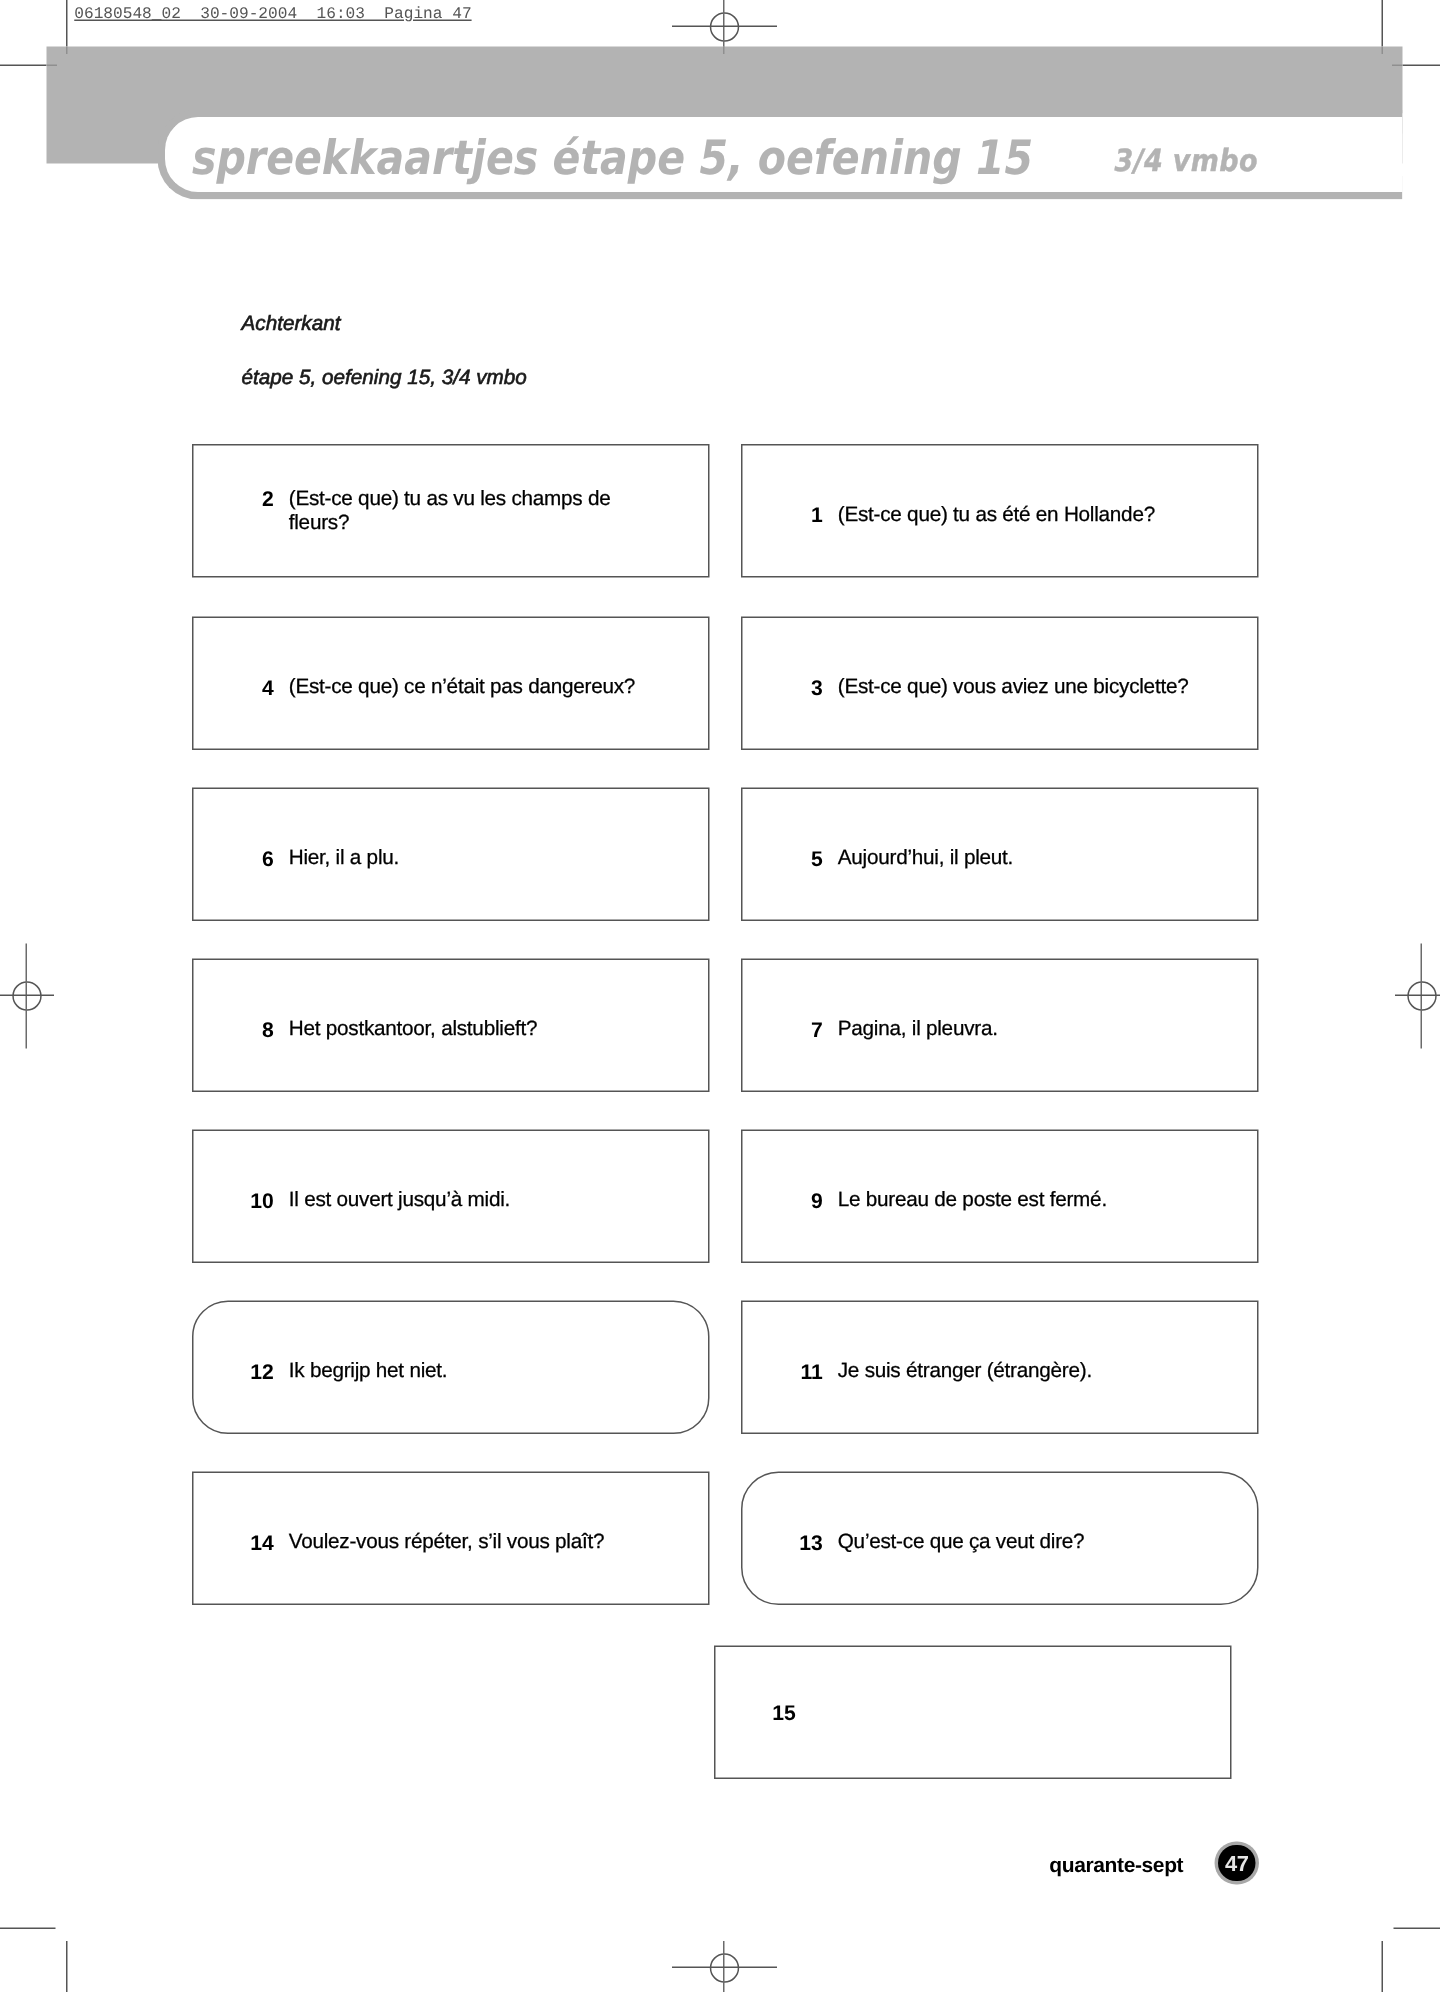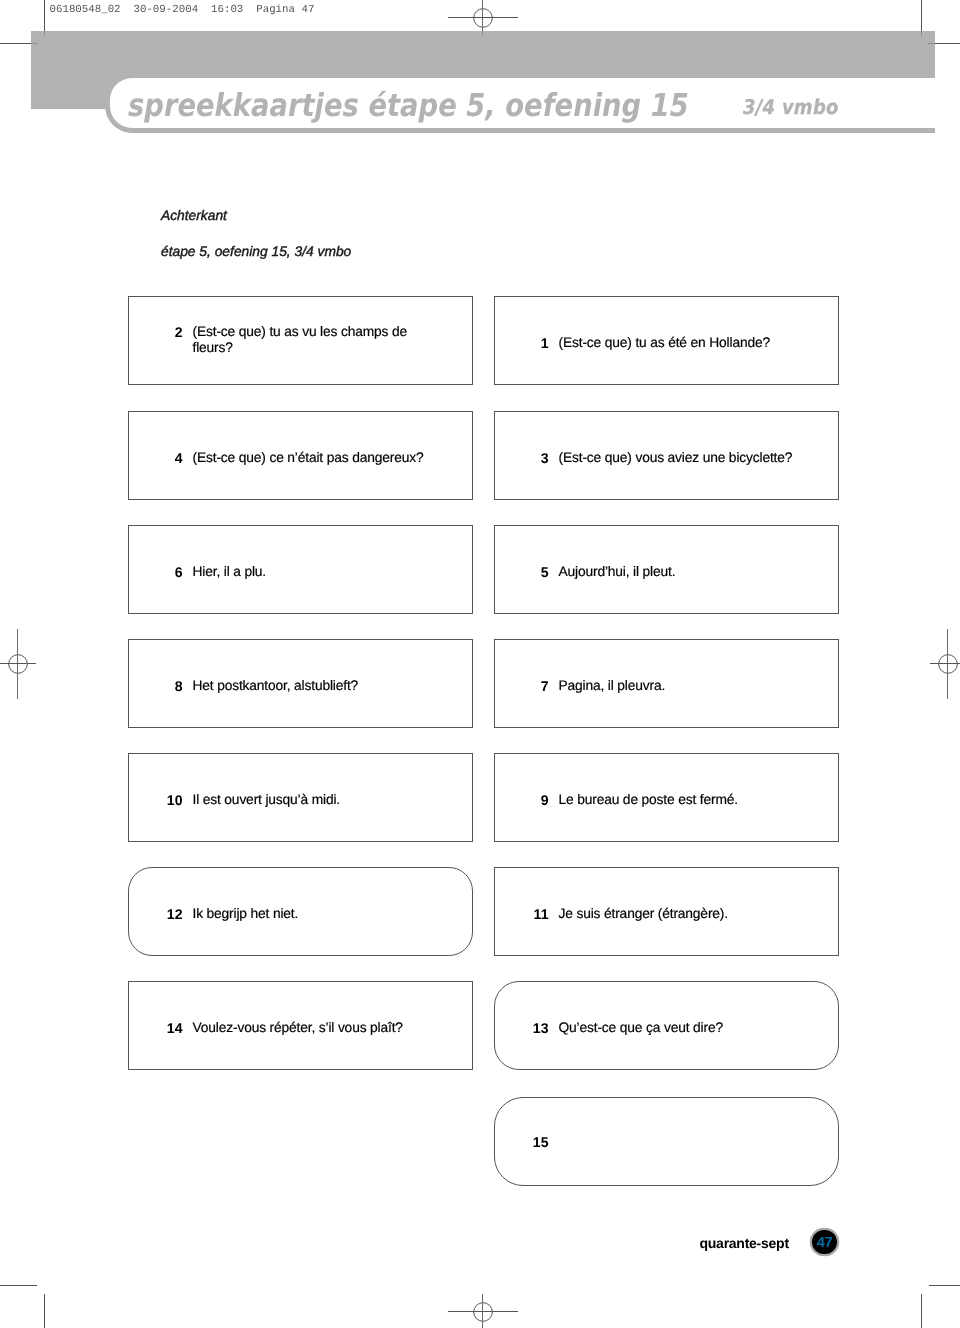--- a/index.html
+++ b/index.html
@@ -15,21 +15,21 @@
   
   .cm{position:absolute;background:#555;}
   .cm.h{height:1px;}
   .cm.v{width:1px;}
   .cm.over{background:#8f8f8f;}
   .reg{position:absolute;}
   .reg svg{display:block;}
 
   
   .slug{position:absolute;left:49.5px;top:5.1px;font-family:"Liberation Mono",monospace;
-        font-size:10.78px;letter-spacing:0px;color:#555;white-space:pre;line-height:1;}
+        font-size:10.78px;letter-spacing:0px;color:#555;white-space:pre;line-height:1;text-decoration:underline;}
 
   
   .hdr-bar{position:absolute;left:31px;top:31px;width:904px;height:78px;background:#b3b3b3;}
   .hdr-pill{position:absolute;left:105px;top:73px;width:830px;height:60px;
             background:#ffffff;border:5px solid #b3b3b3;
             border-top-left-radius:27px;border-bottom-left-radius:27px;
             border-top-right-radius:0;border-bottom-right-radius:0;
             border-right:none;box-sizing:border-box;}
   .hdr-title{position:absolute;left:128px;top:93.5px;font-family:"DejaVu Sans",sans-serif;
              font-size:27.4px;font-weight:bold;font-style:italic;color:#b3b3b3;
@@ -59,21 +59,21 @@
              letter-spacing:-0.16px;color:#000;line-height:16.2px;-webkit-text-stroke:0.18px #000;}
 
   
   .foot-word{position:absolute;left:699.5px;top:1235.5px;font-family:"Liberation Sans",sans-serif;
              font-size:14px;font-weight:bold;color:#000;line-height:1;letter-spacing:-0.25px;}
   .foot-badge{position:absolute;left:812.3px;top:1229.7px;width:24.5px;height:24.5px;
               border-radius:50%;background:#000;box-shadow:0 0 0 2.3px #a8a8a8;}
   .foot-badge .pn{position:absolute;left:0;top:0;width:24.5px;height:24.5px;
                   display:flex;align-items:center;justify-content:center;
                   font-family:"Liberation Sans",sans-serif;font-size:14.6px;font-weight:bold;
-                  color:#0369a1;line-height:1;padding-top:3px;box-sizing:border-box;
+                  color:#e5e5e5;line-height:1;padding-top:3px;box-sizing:border-box;
                   letter-spacing:-0.2px;}
 </style>
 </head>
 <body>
 
 <div class="page">
 
   <div class="cm v" style="left:44px;top:0;height:31px;"></div>
   <div class="cm h" style="left:0;top:43px;width:31px;"></div>
   <div class="cm h over" style="left:31px;top:43px;width:7px;z-index:5;"></div>
@@ -205,21 +205,21 @@
           <div class="num">14</div>
           <div class="txt">Voulez-vous répéter, s’il vous plaît?</div>
         </div>
       </div>
       <div class="card" style="left: 366px; top: 685px; border-radius: 25px;">
         <div class="inner" style="transform: translateY(calc(-50% + 2.2px));">
           <div class="num">13</div>
           <div class="txt">Qu’est-ce que ça veut dire?</div>
         </div>
       </div>
-      <div class="card" style="left: 366px; top: 801px; border-radius: 29px;">
+      <div class="card" style="left: 348px; top: 801px;">
         <div class="inner" style="transform: translateY(calc(-50% - 0.3px));">
           <div class="num">15</div>
         </div>
       </div>
     </div>
 
   <div class="foot-word">quarante-sept</div>
   <div class="foot-badge">
     <span class="pn">47</span>
   </div>

